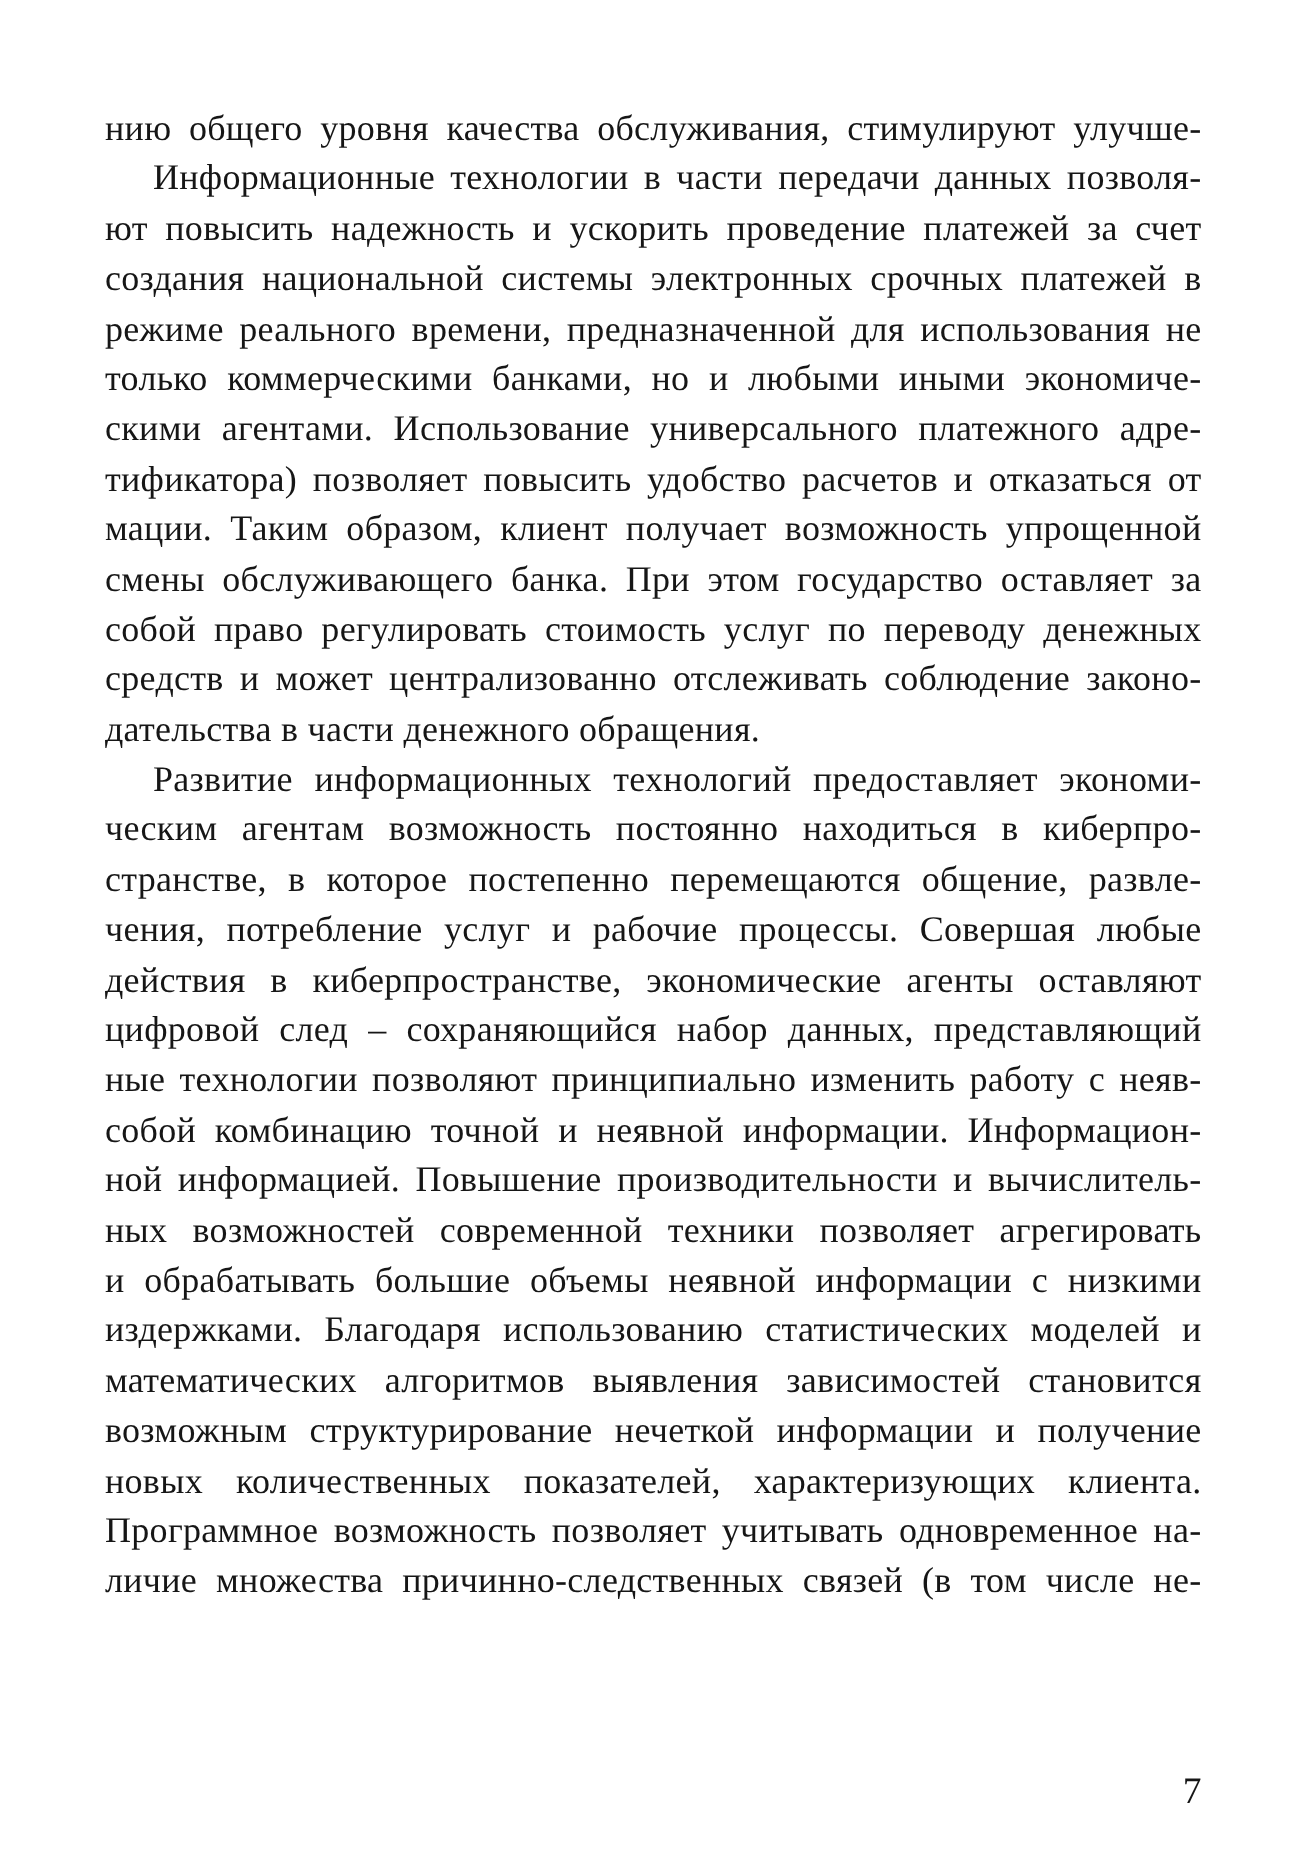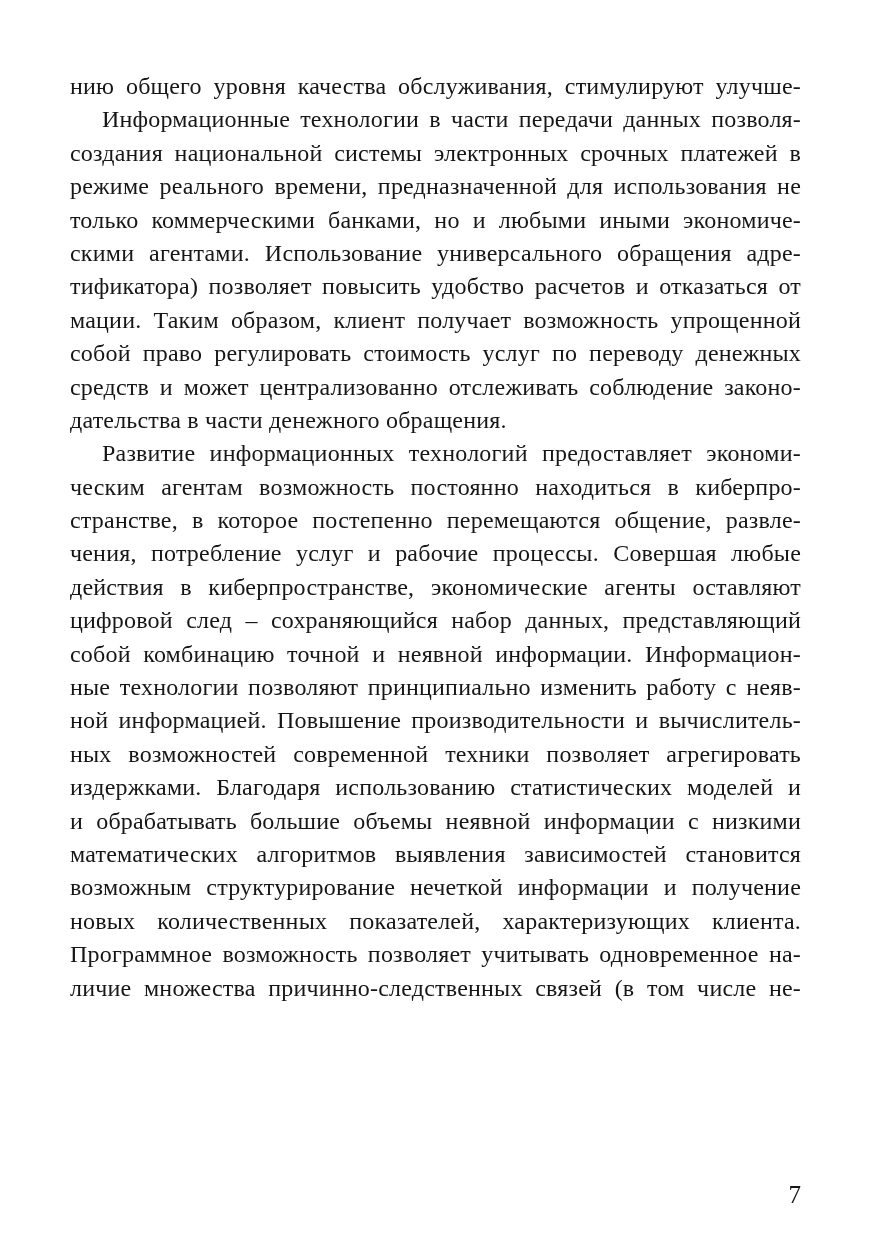--- a/index.html
+++ b/index.html
@@ -56,41 +56,43 @@
     color: #161616;
   }
 </style>
 </head>
 <body>
 
 <div class="page">
   <div class="text-block">
       <div class="line">нию общего уровня качества обслуживания, стимулируют улучше-</div>
       <div class="line indent">Информационные технологии в части передачи данных позволя-</div>
+      <div class="line">ют повысить надежность и ускорить проведение платежей за счет</div>
       <div class="line">создания национальной системы электронных срочных платежей в</div>
       <div class="line">режиме реального времени, предназначенной для использования не</div>
       <div class="line">только коммерческими банками, но и любыми иными экономиче-</div>
-      <div class="line">скими агентами. Использование универсального обращения адре-</div>
+      <div class="line">скими агентами. Использование универсального платежного адре-</div>
       <div class="line">тификатора) позволяет повысить удобство расчетов и отказаться от</div>
       <div class="line">мации. Таким образом, клиент получает возможность упрощенной</div>
+      <div class="line">смены обслуживающего банка. При этом государство оставляет за</div>
       <div class="line">собой право регулировать стоимость услуг по переводу денежных</div>
       <div class="line">средств и может централизованно отслеживать соблюдение законо-</div>
       <div class="line last">дательства в части денежного обращения.</div>
       <div class="line indent">Развитие информационных технологий предоставляет экономи-</div>
       <div class="line">ческим агентам возможность постоянно находиться в киберпро-</div>
       <div class="line">странстве, в которое постепенно перемещаются общение, развле-</div>
       <div class="line">чения, потребление услуг и рабочие процессы. Совершая любые</div>
       <div class="line">действия в киберпространстве, экономические агенты оставляют</div>
       <div class="line">цифровой след – сохраняющийся набор данных, представляющий</div>
+      <div class="line">ные технологии позволяют принципиально изменить работу с неяв-</div>
       <div class="line">собой комбинацию точной и неявной информации. Информацион-</div>
-      <div class="line">ные технологии позволяют принципиально изменить работу с неяв-</div>
       <div class="line">ной информацией. Повышение производительности и вычислитель-</div>
       <div class="line">ных возможностей современной техники позволяет агрегировать</div>
+      <div class="line">и обрабатывать большие объемы неявной информации с низкими</div>
       <div class="line">издержками. Благодаря использованию статистических моделей и</div>
-      <div class="line">и обрабатывать большие объемы неявной информации с низкими</div>
       <div class="line">математических алгоритмов выявления зависимостей становится</div>
       <div class="line">возможным структурирование нечеткой информации и получение</div>
       <div class="line">новых количественных показателей, характеризующих клиента.</div>
       <div class="line">Программное возможность позволяет учитывать одновременное на-</div>
       <div class="line">личие множества причинно-следственных связей (в том числе не-</div>
     </div>
   <div class="page-number">7</div>
 </div>
 
 </body></html>

